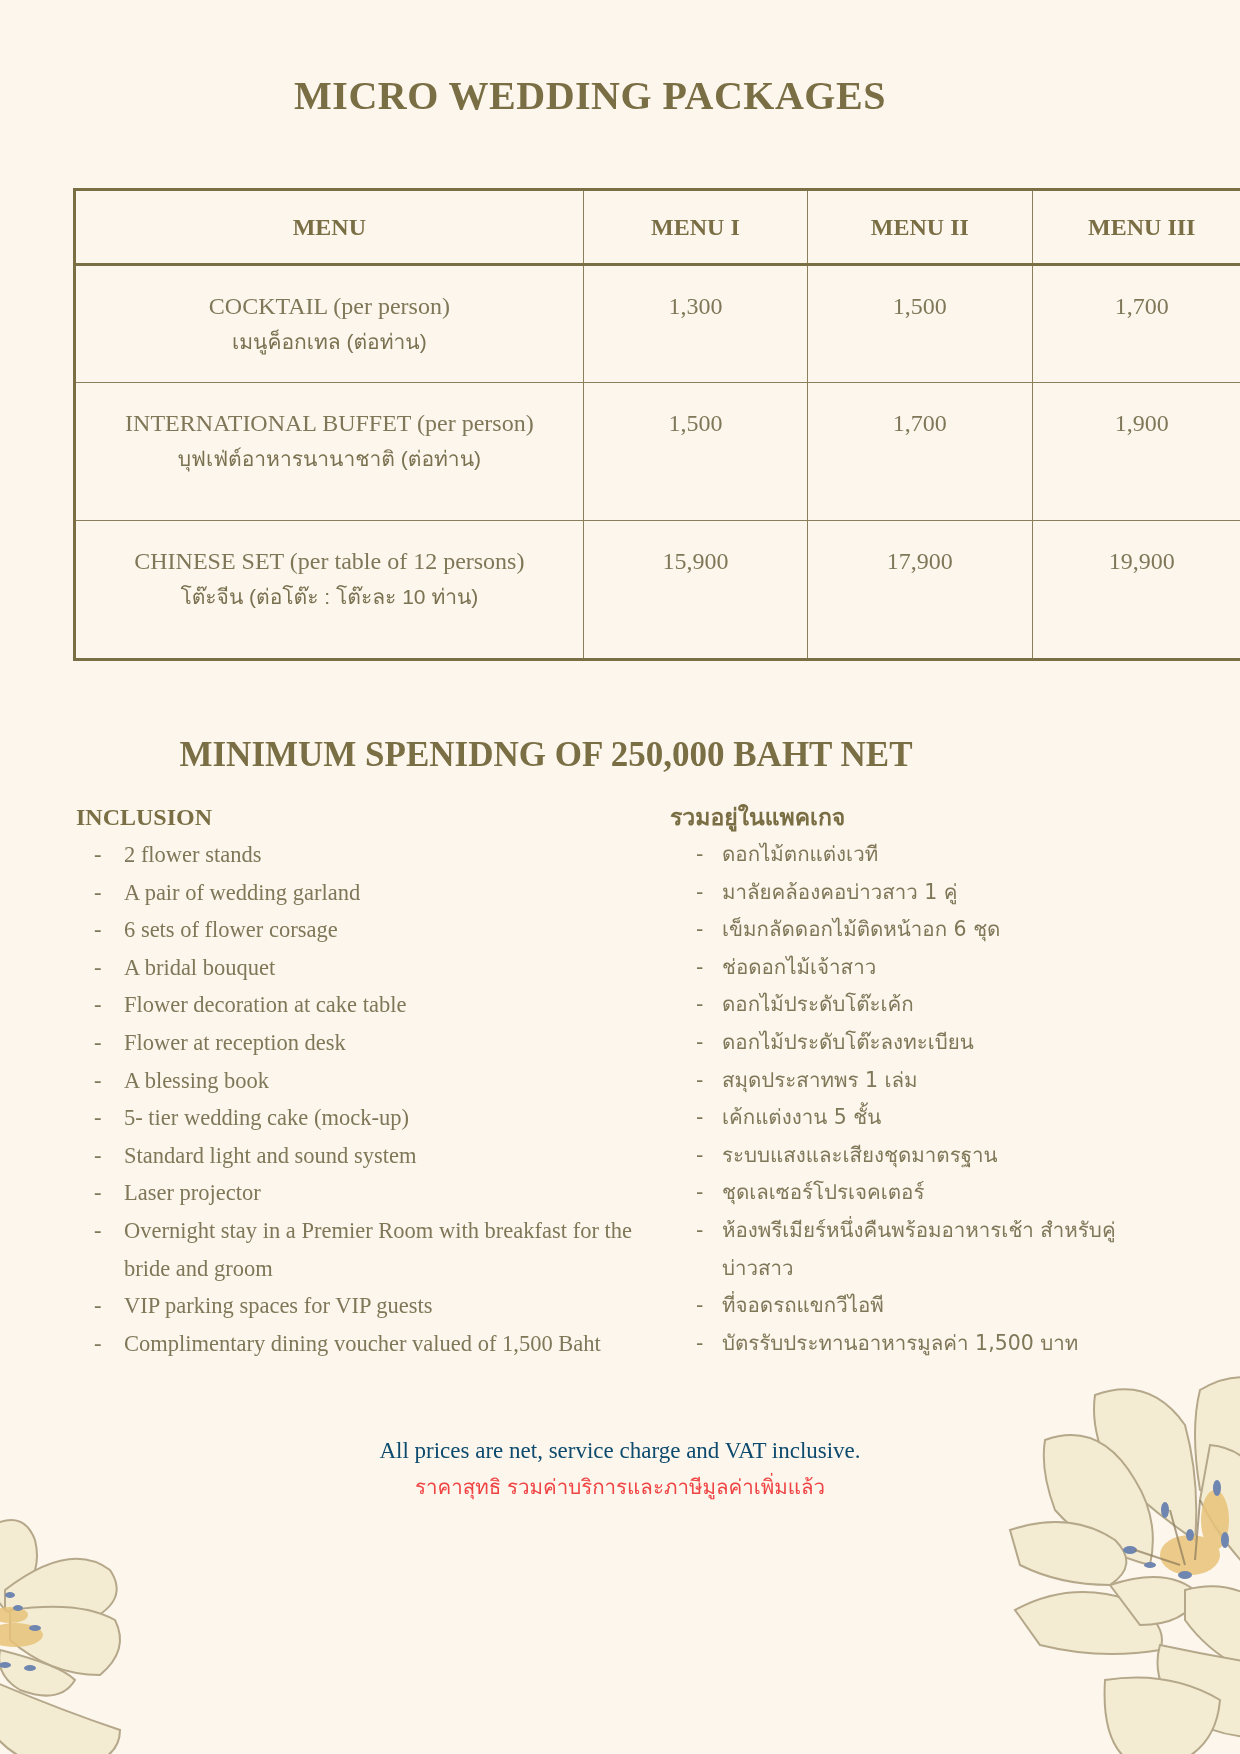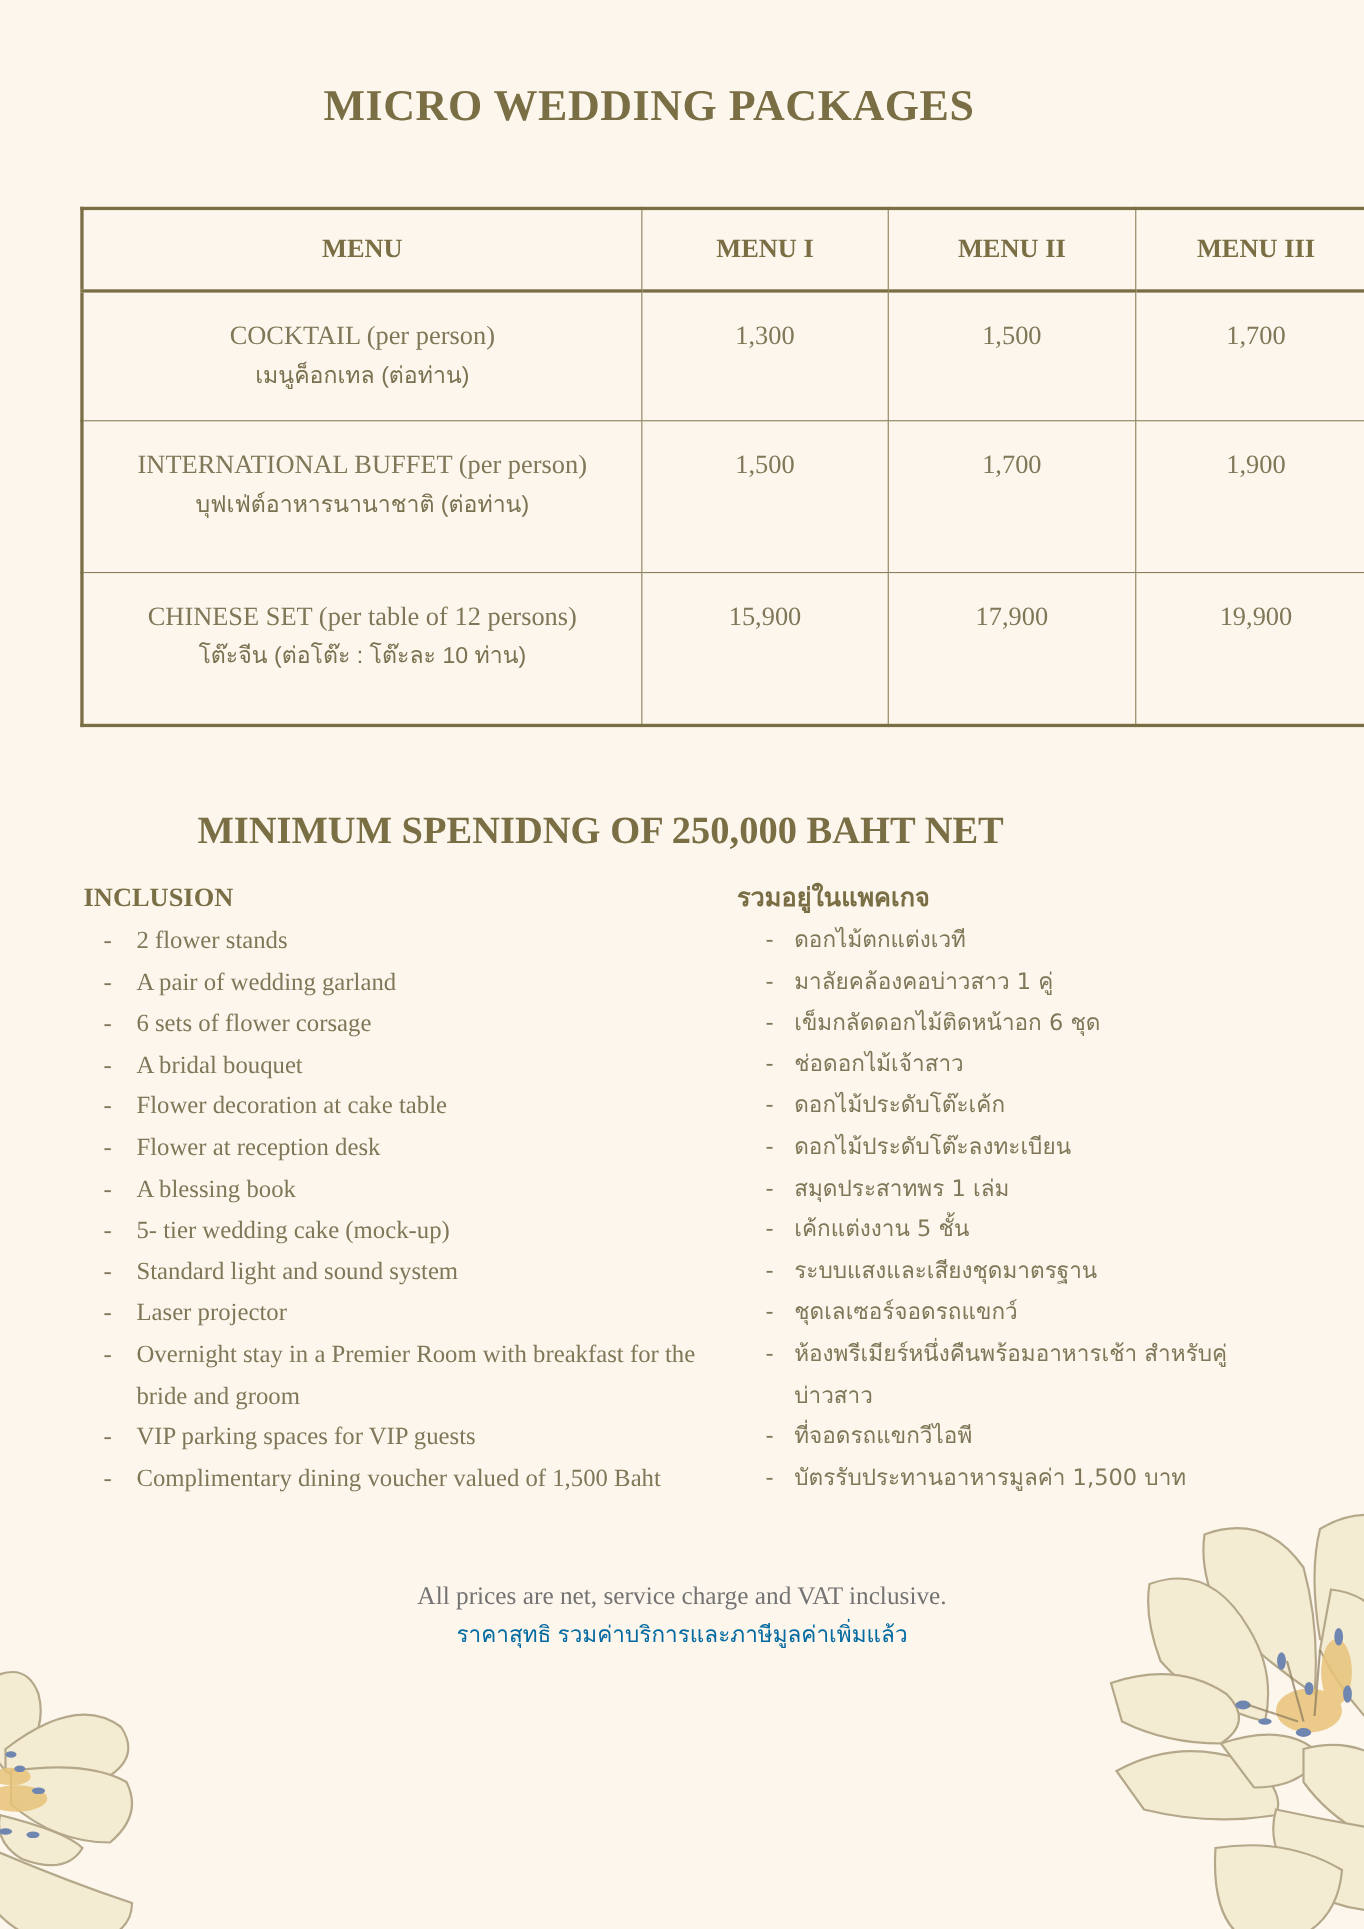--- a/index.html
+++ b/index.html
@@ -56,22 +56,22 @@
   .list-head-th { font-family: "DejaVu Sans", sans-serif; font-size: 23px; font-weight: bold; color: #7a6e45; line-height: 38px; }
   ul.inc { list-style: none; margin: 0; padding: 0; }
   ul.inc li { position: relative; padding-left: 48px; font-size: 22.5px; line-height: 37.6px; color: #7f7758; }
   ul.inc li .dash { position: absolute; left: 18px; top: 0; }
   .col-right ul.inc li { font-family: "DejaVu Sans", sans-serif; font-size: 20.5px; padding-left: 52px; }
   .col-right ul.inc li .dash { left: 26px; }
 
   .footer {
     position: absolute; left: 0; width: 1240px; top: 1433px; text-align: center;
   }
-  .footer .en { font-size: 23px; line-height: 36px; color: #737373; }
-  .footer .th { font-size: 20.5px; line-height: 36px; color: #0369a1; }
+  .footer .en { font-size: 23px; line-height: 36px; color: #0c4a6e; }
+  .footer .th { font-size: 20.5px; line-height: 36px; color: #ef4444; }
 
   .flower { position: absolute; }
   .flower-left { left: -90px; top: 1500px; width: 240px; height: 280px; }
   .flower-right { left: 1000px; top: 1370px; width: 300px; height: 400px; }
 </style>
 </head>
 <body>
 
 <div class="title">MICRO WEDDING PACKAGES</div>
 
@@ -165,21 +165,21 @@
   <ul class="inc" id="list-th">
       <li><span class="dash">-</span><span>ดอกไม้ตกแต่งเวที</span></li>
       <li><span class="dash">-</span><span>มาลัยคล้องคอบ่าวสาว 1 คู่</span></li>
       <li><span class="dash">-</span><span>เข็มกลัดดอกไม้ติดหน้าอก 6 ชุด</span></li>
       <li><span class="dash">-</span><span>ช่อดอกไม้เจ้าสาว</span></li>
       <li><span class="dash">-</span><span>ดอกไม้ประดับโต๊ะเค้ก</span></li>
       <li><span class="dash">-</span><span>ดอกไม้ประดับโต๊ะลงทะเบียน</span></li>
       <li><span class="dash">-</span><span>สมุดประสาทพร 1 เล่ม</span></li>
       <li><span class="dash">-</span><span>เค้กแต่งงาน 5 ชั้น</span></li>
       <li><span class="dash">-</span><span>ระบบแสงและเสียงชุดมาตรฐาน</span></li>
-      <li><span class="dash">-</span><span>ชุดเลเซอร์จอดรถแขกว์</span></li>
+      <li><span class="dash">-</span><span>ชุดเลเซอร์โปรเจคเตอร์</span></li>
       <li><span class="dash">-</span><span>ห้องพรีเมียร์หนึ่งคืนพร้อมอาหารเช้า สำหรับคู่บ่าวสาว</span></li>
       <li><span class="dash">-</span><span>ที่จอดรถแขกวีไอพี</span></li>
       <li><span class="dash">-</span><span>บัตรรับประทานอาหารมูลค่า 1,500 บาท</span></li>
     </ul>
 </div>
 
 <div class="footer">
   <span class="en">All prices are net, service charge and VAT inclusive.</span>
   <span class="th">ราคาสุทธิ รวมค่าบริการและภาษีมูลค่าเพิ่มแล้ว</span>
 </div>

